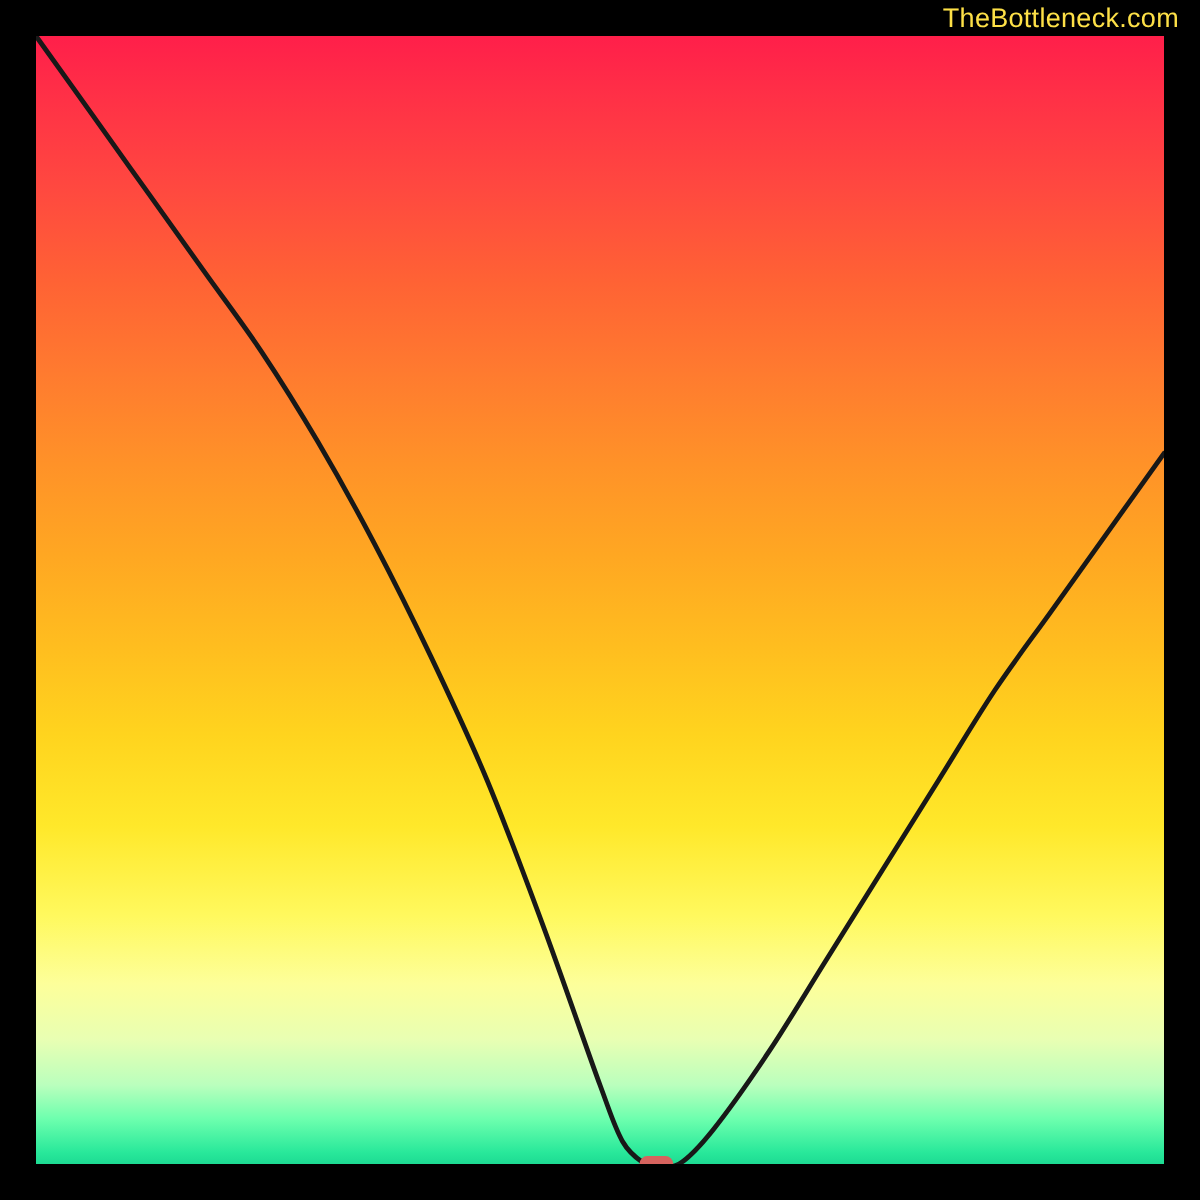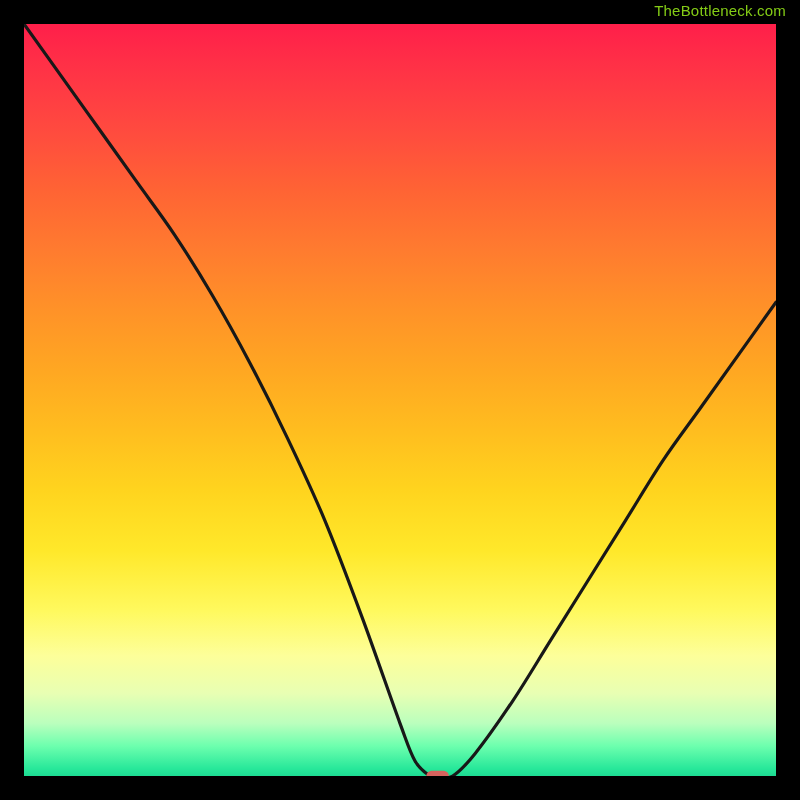--- a/index.html
+++ b/index.html
@@ -14,22 +14,22 @@
   .frame {
     position: relative;
     width: 800px;
     height: 800px;
     background: #000;
   }
   .watermark {
     position: absolute;
     top: 2px;
     right: 14px;
-    color: #84cc16;
-    font-size: 15px;
+    color: #fde047;
+    font-size: 18px;
     font-weight: 500;
     letter-spacing: 0.2px;
     z-index: 10;
   }
   .plot-area {
     position: absolute;
     left: 24px;
     top: 24px;
     width: 752px;
     height: 752px;

